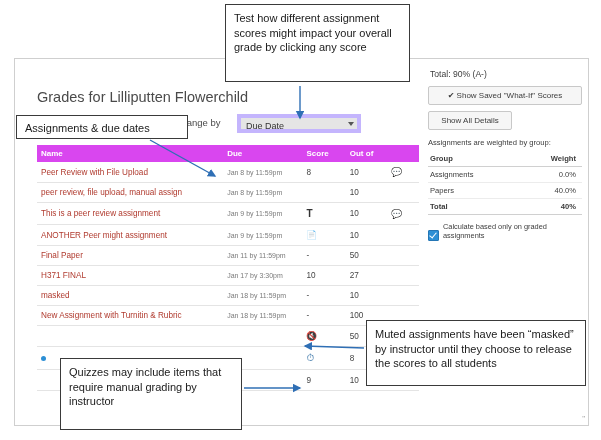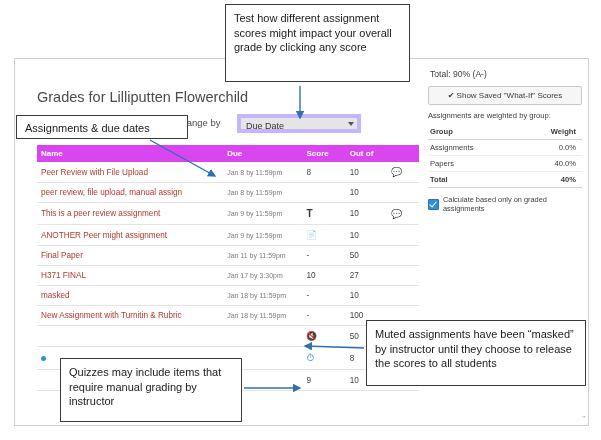--- a/index.html
+++ b/index.html
@@ -191,21 +191,21 @@
   #weights-table tr.total-row td {
     font-weight: bold;
     border-bottom: 1px solid #d0d0d0;
   }
   #calc-row {
     margin-top: 7px;
     font-size: 7.4px;
     line-height: 1.25;
     display: flex;
     gap: 4px;
-    align-items: center;
+    align-items: flex-end;
   }
   .checkbox {
     width: 9px;
     height: 9px;
     background: #2d8fd5;
     border: 1px solid #2476b5;
     border-radius: 1px;
     flex: 0 0 auto;
     position: relative;
     margin-top: 1px;
@@ -236,21 +236,21 @@
     font-size: 11px;
     color: #1a1a1a;
     line-height: 1.33;
     padding: 6px 8px;
     box-sizing: border-box;
     z-index: 20;
   }
   #callout-whatif { left: 225px; top: 4px;  width: 185px; height: 78px; }
   #callout-assign { left: 16px;  top: 115px; width: 172px; height: 24px; padding-top: 5px; }
   #callout-muted  { left: 366px; top: 320px; width: 220px; height: 66px; }
-  #callout-quiz   { left: 60px;  top: 358px; width: 182px; height: 64px; }
+  #callout-quiz   { left: 60px;  top: 358px; width: 182px; height: 72px; }
 
   
   .arrow {
     position: absolute;
     z-index: 19;
   }
   #corner-mark {
     position: absolute;
     right: 3px;
     bottom: 2px;
@@ -367,20 +367,21 @@
           <td class="c-ico"><span class="ico-chat">💬</span></td>
         </tr>
       </tbody>
     </table>
   </div>
 
   <div id="side-col">
     <div id="side-total">Total: 90% (A-)</div>
 
     <button class="side-btn" id="btn-saved">✔ Show Saved "What-If" Scores</button>
+    <button class="side-btn" id="btn-details">Show All Details</button>
 
     <div id="weights-note">Assignments are weighted by group:</div>
 
     <table id="weights-table">
       <thead>
         <tr>
           <th>Group</th>
           <th class="num">Weight</th>
         </tr>
       </thead>

